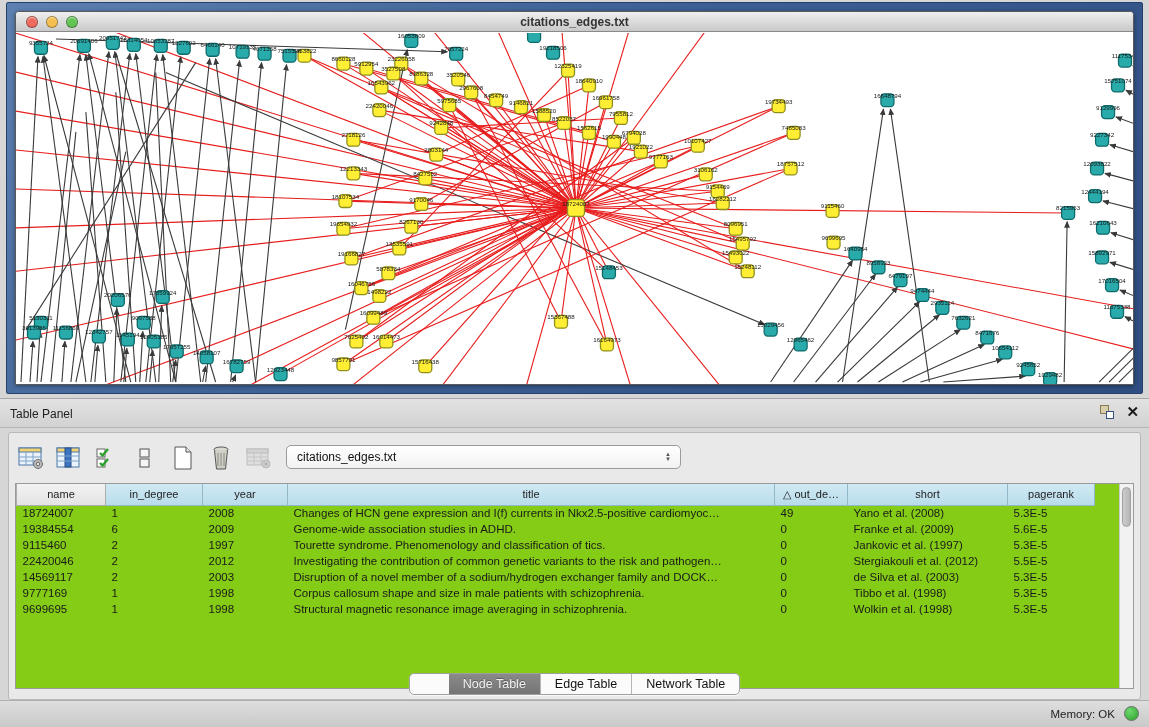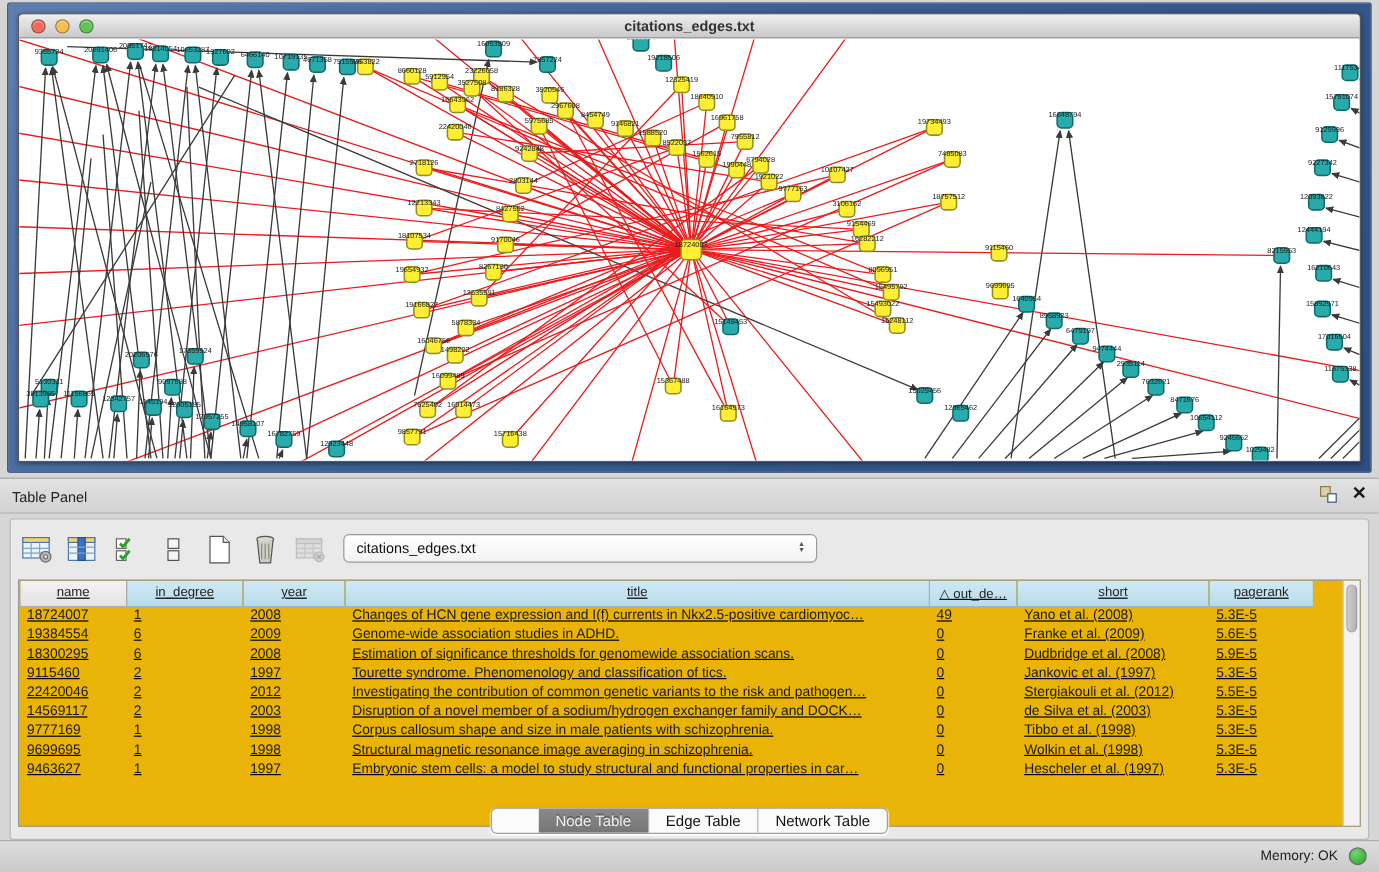--- a/index.html
+++ b/index.html
@@ -42,21 +42,21 @@
   .fx i { font-size:16px; }
   .fx .px { font-size:10px; font-style:italic; }
   .selector { position:absolute; left:277px; top:12px; width:395px; height:24px;
     background:linear-gradient(#fff,#f2f2f2); border:1px solid #9b9b9b; border-radius:5px;
     font-size:12px; color:#111; line-height:22px; padding-left:10px; }
   .sel-stepper { position:absolute; right:6px; top:3px; width:12px; height:16px;
     display:flex; flex-direction:column; align-items:center; justify-content:center; color:#555; }
   .sel-stepper span { font-size:6px; line-height:5px; }
 
   .table-wrap { position:absolute; left:6px; top:50px; width:1119px; height:206px;
-    background:#eab308; border:1px solid #9a9a9a; display:flex;text-decoration:underline; }
+    background:#84cc16; border:1px solid #9a9a9a; display:flex; }
   .grid { flex:1; overflow:hidden; }
   table.grid-t { border-collapse:collapse; table-layout:fixed; width:1078px; }
   .grid-t th { height:21px; font-size:11px; font-weight:normal; color:#222;
     background:linear-gradient(#cfe9f4,#b9dcea); border:1px solid #93b9c8; border-top:none;
     text-align:center; overflow:hidden; white-space:nowrap; }
   .grid-t th.gray { background:linear-gradient(#f2f2f2,#e3e3e3); border-color:#adadad; }
   .grid-t td { height:16px; font-size:11.5px; color:#1a1a1a; padding:0 2px 0 6px;
     white-space:nowrap; overflow:hidden; border:none; }
   .vscroll { width:14px; background:#f2f2f2; border-left:1px solid #c9c9c9; position:relative; }
   .vthumb { position:absolute; left:2px; top:3px; width:9px; height:40px; background:linear-gradient(90deg,#cdcdcd,#b5b5b5); border-radius:5px; border:1px solid #a0a0a0; }
@@ -602,29 +602,20 @@
             <tr>
               <td>19384554</td>
               <td>6</td>
               <td>2009</td>
               <td>Genome-wide association studies in ADHD.</td>
               <td>0</td>
               <td>Franke et al. (2009)</td>
               <td>5.6E-5</td>
             </tr>
             <tr>
-              <td>18300295</td>
-              <td>6</td>
-              <td>2008</td>
-              <td>Estimation of significance thresholds for genomewide association scans.</td>
-              <td>0</td>
-              <td>Dudbridge et al. (2008)</td>
-              <td>5.9E-5</td>
-            </tr>
-            <tr>
               <td>9115460</td>
               <td>2</td>
               <td>1997</td>
               <td>Tourette syndrome. Phenomenology and classification of tics.</td>
               <td>0</td>
               <td>Jankovic et al. (1997)</td>
               <td>5.3E-5</td>
             </tr>
             <tr>
               <td>22420046</td>
@@ -655,29 +646,20 @@
             </tr>
             <tr>
               <td>9699695</td>
               <td>1</td>
               <td>1998</td>
               <td>Structural magnetic resonance image averaging in schizophrenia.</td>
               <td>0</td>
               <td>Wolkin et al. (1998)</td>
               <td>5.3E-5</td>
             </tr>
-            <tr>
-              <td>9463627</td>
-              <td>1</td>
-              <td>1997</td>
-              <td>Embryonic stem cells: a model to study structural and functional properties in car…</td>
-              <td>0</td>
-              <td>Hescheler et al. (1997)</td>
-              <td>5.3E-5</td>
-            </tr>
           </tbody>
       </table>
     </div>
     <div class="vscroll">
       <div class="vthumb"></div>
     </div>
   </div>
 
   <div class="tabs-row">
     <div class="tabs-pill" id="tabs-pill">

